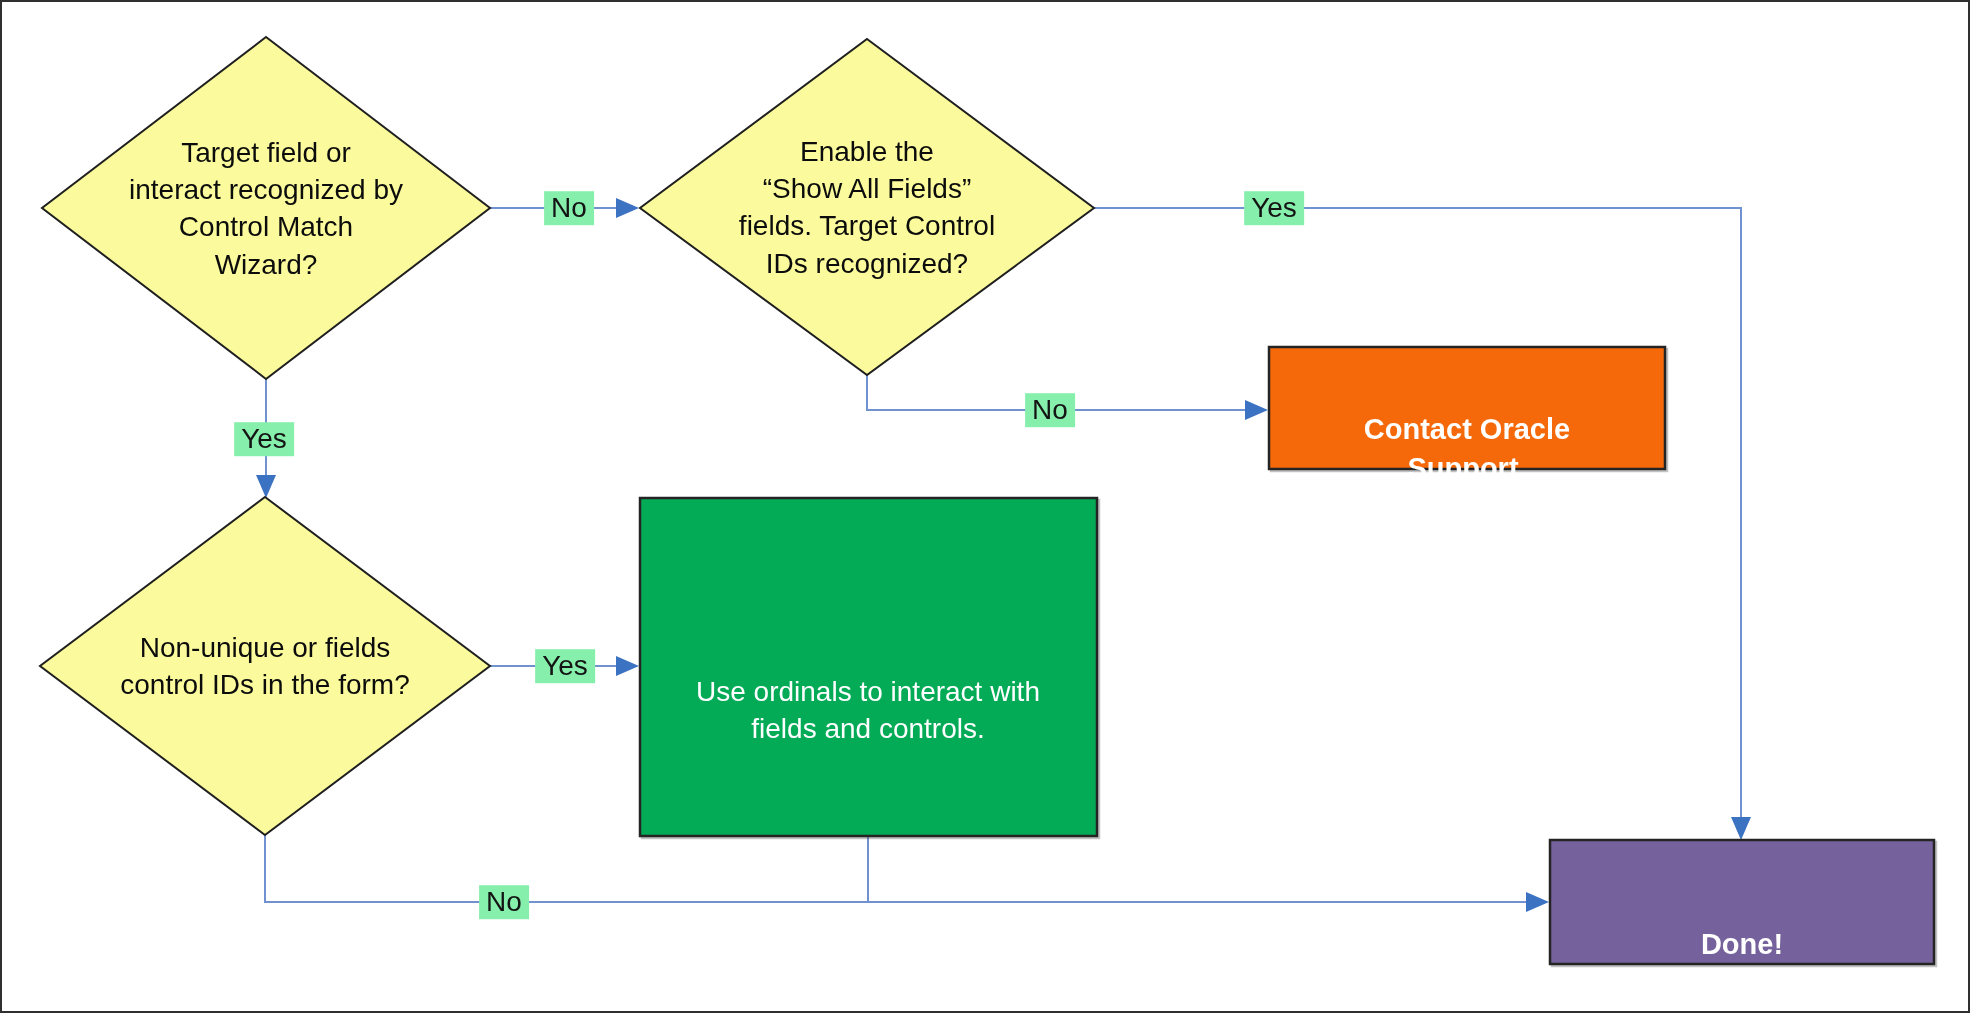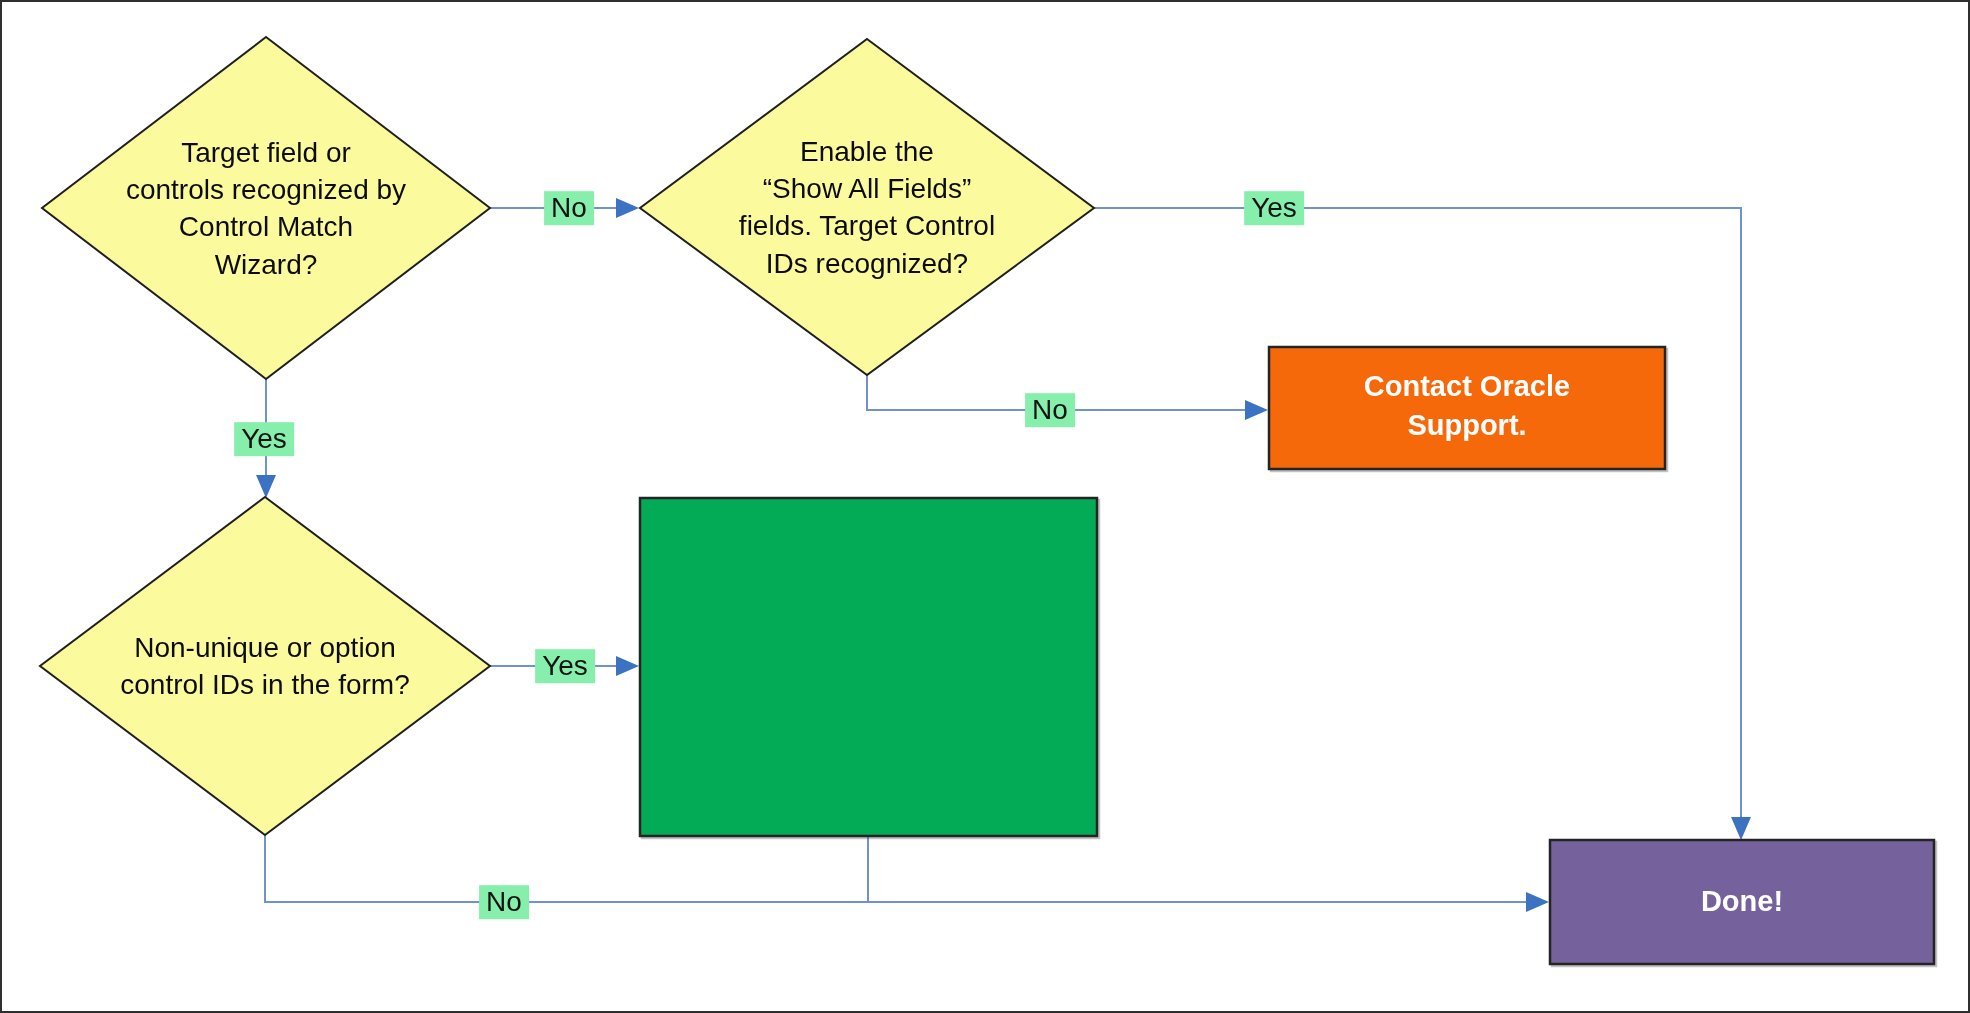--- a/index.html
+++ b/index.html
@@ -42,20 +42,21 @@
     text-align: center;
     line-height: 1.33;
     font-size: 28px;
     color: #0c0c0c;
     pointer-events: none;
   }
   .diamond-text { width: 420px; }
   .box-text {
     width: 470px;
     color: #ffffff;
+    margin-top: 43px;
   }
   .bold-text { font-weight: bold; font-size: 29px; }
   .edge-label {
     position: absolute;
     transform: translate(-50%, -50%);
     background: #86efac;
     padding: 0 7px;
     font-size: 28px;
     color: #141414;
     line-height: 1.2;
@@ -101,35 +102,37 @@
 
       <rect class="rect-shape" x="1267" y="345" width="396" height="122" fill="#F5690B"></rect>
 
       <rect class="rect-shape" x="638" y="496" width="457" height="338" fill="#04AB56"></rect>
 
       <rect class="rect-shape" x="1548" y="838" width="384" height="124" fill="#75619B"></rect>
     </g>
   </svg>
 
   <div class="node-text diamond-text" style="left:264px; top:206px;">Target field or
-controls recognized by
+interact recognized by
 Control Match
 Wizard?</div>
 
   <div class="node-text diamond-text" style="left:865px; top:205px;">Enable the
 “Show All Fields”
 fields. Target Control
 IDs recognized?</div>
 
-  <div class="node-text diamond-text" style="left:263px; top:664px;">Non-unique or option
+  <div class="node-text diamond-text" style="left:263px; top:664px;">Non-unique or fields
 control IDs in the form?</div>
 
   <div class="node-text box-text bold-text" style="left:1465px; top:404px;">Contact Oracle
 Support.</div>
 
+  <div class="node-text box-text" style="left:866px; top:665px;">Use ordinals to interact with
+fields and controls.</div>
 
   <div class="node-text box-text bold-text" style="left:1740px; top:899px;">Done!</div>
 
   <div class="edge-label" style="left:567px; top:206px;">No</div>
 
   <div class="edge-label" style="left:262px; top:437px;">Yes</div>
 
   <div class="edge-label" style="left:1272px; top:206px;">Yes</div>
 
   <div class="edge-label" style="left:1048px; top:408px;">No</div>

